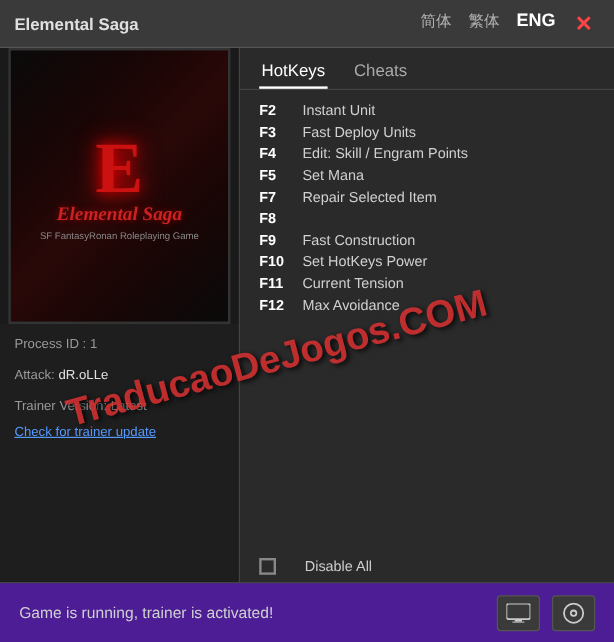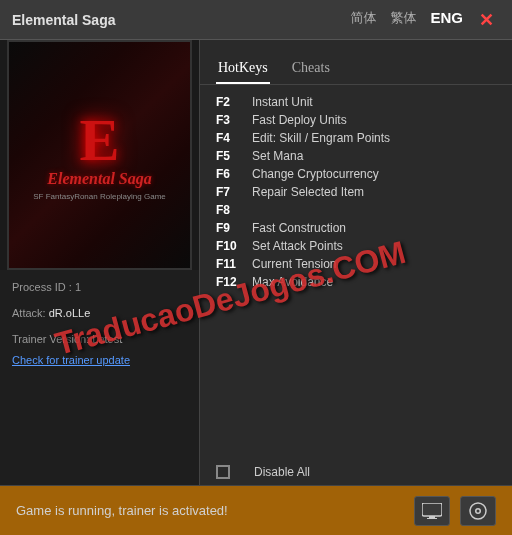--- a/index.html
+++ b/index.html
@@ -135,24 +135,23 @@
     .right-panel {
       flex: 1;
       background: #2a2a2a;
       display: flex;
       flex-direction: column;
     }
 
     
     .tabs {
       display: flex;
-      padding: 16px 16px 0;
+      padding: 6px 16px 0;
       gap: 20px;
       border-bottom: 1px solid #444;
-      font-family: Liberation Serif, serif;
     }
     .tab {
       color: #aaaaaa;
       font-size: 14px;
       cursor: pointer;
       padding: 4px 2px 6px;
       border-bottom: 2px solid transparent;
     }
     .tab.active {
       color: #ffffff;
@@ -216,21 +215,21 @@
       font-family: Impact, sans-serif;
       white-space: nowrap;
     }
     .watermark span {
       color: rgba(220, 50, 50, 0.85);
     }
 
     
     .status-bar {
       height: 50px;
-      background: #a16207;
+      background: #4c1d95;
       border-top: 1px solid #444;
       display: flex;
       align-items: center;
       justify-content: space-between;
       padding: 0 16px;
     }
     .status-text {
       color: #d0d0d0;
       font-size: 13px;
     }
@@ -326,37 +325,33 @@
     </div>
         <div class="hotkey-item">
       <span class="hotkey-key">F4</span>
       <span class="hotkey-desc">Edit: Skill / Engram Points</span>
     </div>
         <div class="hotkey-item">
       <span class="hotkey-key">F5</span>
       <span class="hotkey-desc">Set Mana</span>
     </div>
         <div class="hotkey-item">
-      <span class="hotkey-key">F6</span>
-      <span class="hotkey-desc">Change Cryptocurrency</span>
-    </div>
-        <div class="hotkey-item">
       <span class="hotkey-key">F7</span>
       <span class="hotkey-desc">Repair Selected Item</span>
     </div>
         <div class="hotkey-item">
       <span class="hotkey-key">F8</span>
     </div>
         <div class="hotkey-item">
       <span class="hotkey-key">F9</span>
       <span class="hotkey-desc">Fast Construction</span>
     </div>
         <div class="hotkey-item">
       <span class="hotkey-key">F10</span>
-      <span class="hotkey-desc">Set Attack Points</span>
+      <span class="hotkey-desc">Set HotKeys Power</span>
     </div>
         <div class="hotkey-item">
       <span class="hotkey-key">F11</span>
       <span class="hotkey-desc">Current Tension</span>
     </div>
         <div class="hotkey-item">
       <span class="hotkey-key">F12</span>
       <span class="hotkey-desc">Max Avoidance</span>
     </div>
       </div>

